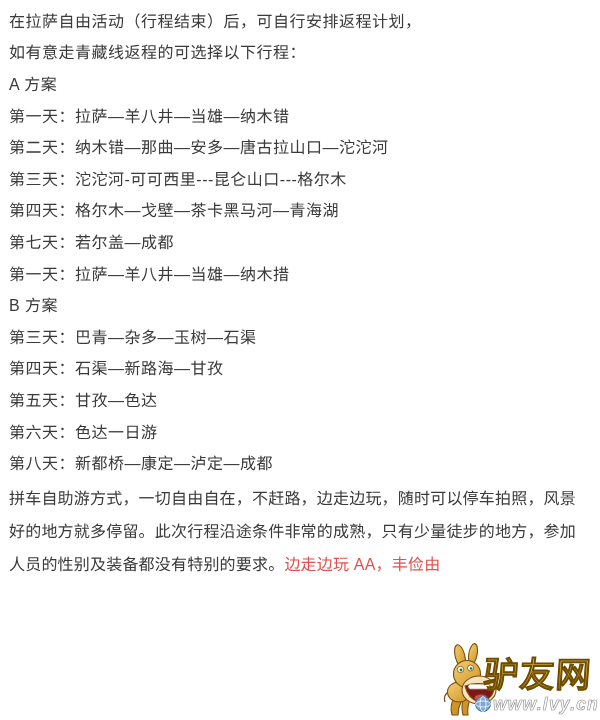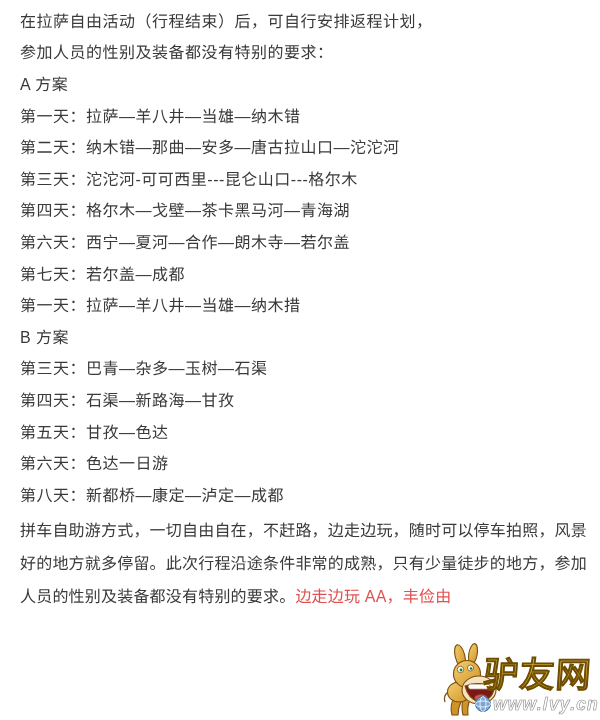--- a/index.html
+++ b/index.html
@@ -13,21 +13,21 @@
     height: 720px;
     overflow: hidden;
     font-family: "Liberation Sans", sans-serif;
   }
   .page {
     position: absolute;
     top: 0; left: 0;
     width: 600px;
     height: 720px;
     box-sizing: border-box;
-    padding: 4px 0 0 20px;
+    padding: 4px 0 0 9px;
     color: var(--text-color, #3a3a3a);
     font-size: 16px;
   }
   .line {
     margin: 0;
     height: 31.6px;
     display: flex;
     align-items: center;
     white-space: nowrap;
     letter-spacing: 0.5px;
@@ -49,28 +49,27 @@
     width: 170px;
     height: 78px;
   }
   .watermark svg { display: block; }
 </style>
 </head>
 <body style="background: rgb(255, 255, 255);">
 
 <div class="page">
   <p class="line">在拉萨自由活动（行程结束）后，可自行安排返程计划，</p>
-  <p class="line">参加人员的性别及装备都没有特别的要求：</p>
+  <p class="line">如有意走青藏线返程的可选择以下行程：</p>
 
   <p class="line">A 方案</p>
   <p class="line">第一天：拉萨—羊八井—当雄—纳木错</p>
   <p class="line">第二天：纳木错—那曲—安多—唐古拉山口—沱沱河</p>
   <p class="line">第三天：沱沱河-可可西里---昆仑山口---格尔木</p>
   <p class="line">第四天：格尔木—戈壁—茶卡黑马河—青海湖</p>
-  <p class="line">第六天：西宁—夏河—合作—朗木寺—若尔盖</p>
   <p class="line">第七天：若尔盖—成都</p>
 
   <p class="line">第一天：拉萨—羊八井—当雄—纳木措</p>
   <p class="line">B 方案</p>
   <p class="line">第三天：巴青—杂多—玉树—石渠</p>
   <p class="line">第四天：石渠—新路海—甘孜</p>
   <p class="line">第五天：甘孜—色达</p>
   <p class="line">第六天：色达一日游</p>
   <p class="line">第八天：新都桥—康定—泸定—成都</p>
 

